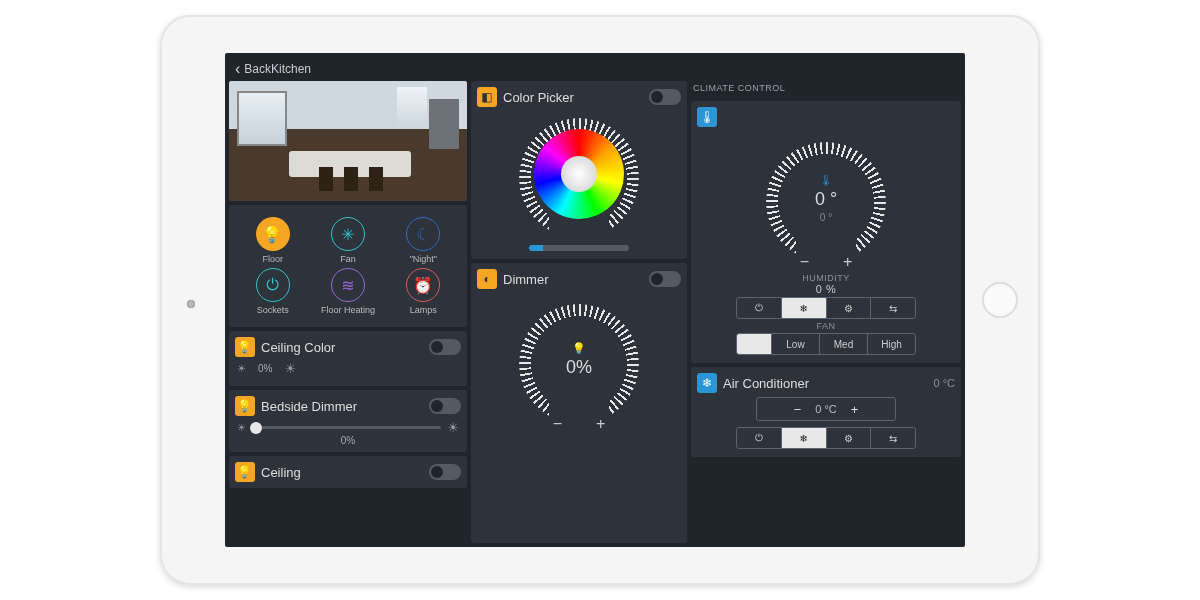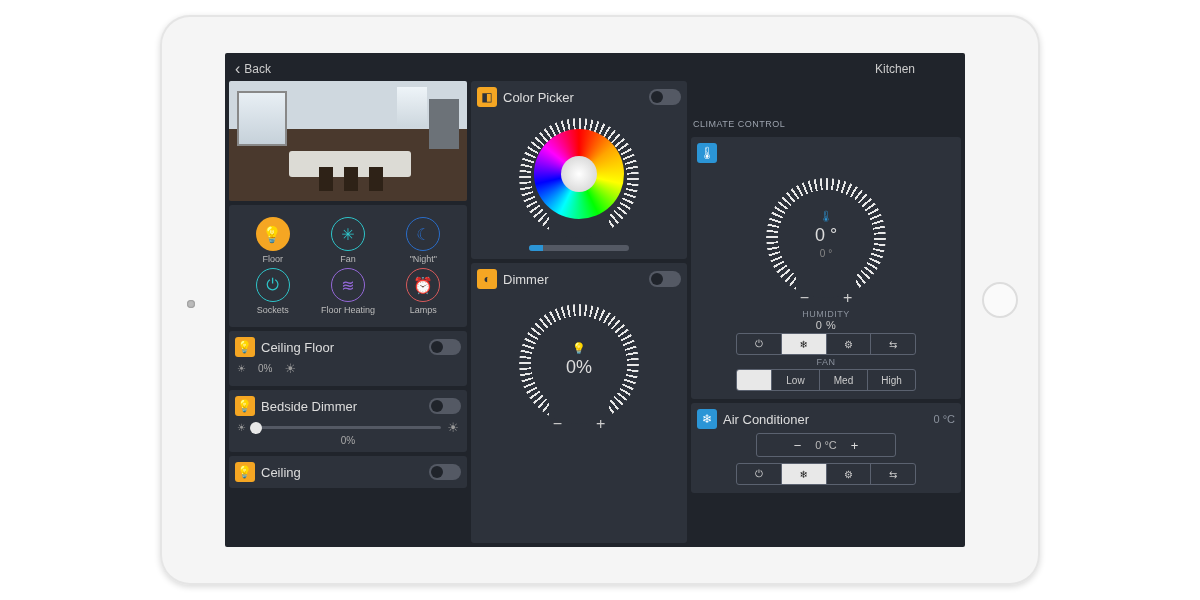--- a/index.html
+++ b/index.html
@@ -37,21 +37,21 @@
     background:#20242b;
     border-radius:2px;
     overflow:hidden;
     padding:4px;
   }
   .topbar {
     display:flex; align-items:center; height:24px;
     color:#ccc; font-size:12px; padding:0 6px;
   }
   .chev { font-size:16px; margin-right:4px; }
-  .title { flex:1; text-align:right; }
+  .title { flex:1; text-align:left; }
   .content {
     display:flex; gap:4px; height:calc(100% - 24px);
   }
   .col { display:flex; flex-direction:column; gap:4px; }
   .col-left  { width:238px; }
   .col-mid   { width:216px; }
   .col-right { flex:1; }
   .panel {
     background:#2d323b; border-radius:3px; padding:6px;
   }
@@ -83,21 +83,21 @@
     font-size:16px;
   }
   .ig-label { font-size:9px; color:#bbb; }
   .c-on  { background:#f5a623; color:#2d323b; }
   .c-off { border:1.5px solid; }
   .bd-teal{ color:#2ec4c9; border-color:#2ec4c9; }
   .bd-blue{ color:#2a6dc9; border-color:#2a6dc9; }
   .bd-purple{ color:#9468d8; border-color:#9468d8; }
   .bd-red{ color:#d85a5a; border-color:#d85a5a; }
 
-  .sec-head { font-size:9px; letter-spacing:.5px; color:#9ba2ad; padding:2px 2px 4px;margin-top:36px; }
+  .sec-head { font-size:9px; letter-spacing:.5px; color:#9ba2ad; padding:2px 2px 4px; }
 
   .row {
     display:flex; align-items:center; gap:6px;
   }
   .sq-ico {
     width:20px; height:20px; border-radius:3px; background:#f5a623;
     display:flex; align-items:center; justify-content:center;
     color:#2d323b; font-size:12px;
   }
   .sq-ico.blue { background:#2b95d6; color:#fff; }
@@ -250,21 +250,21 @@
               <div class="ig-circ c-off bd-red">⏰</div>
               <div class="ig-label">Lamps</div>
             </div>
           </div>
         </div>
 
 
         <div class="panel">
           <div class="row">
             <div class="sq-ico">💡</div>
-            <div class="row-label">Ceiling Floor</div>
+            <div class="row-label">Ceiling Color</div>
             <div class="toggle"></div>
           </div>
           <div class="slider-row">
             <span class="sun-sm"></span>
             <span class="pct">0%</span>
             <span class="sun-sm sun-lg"></span>
           </div>
         </div>
 
         <div class="panel">

